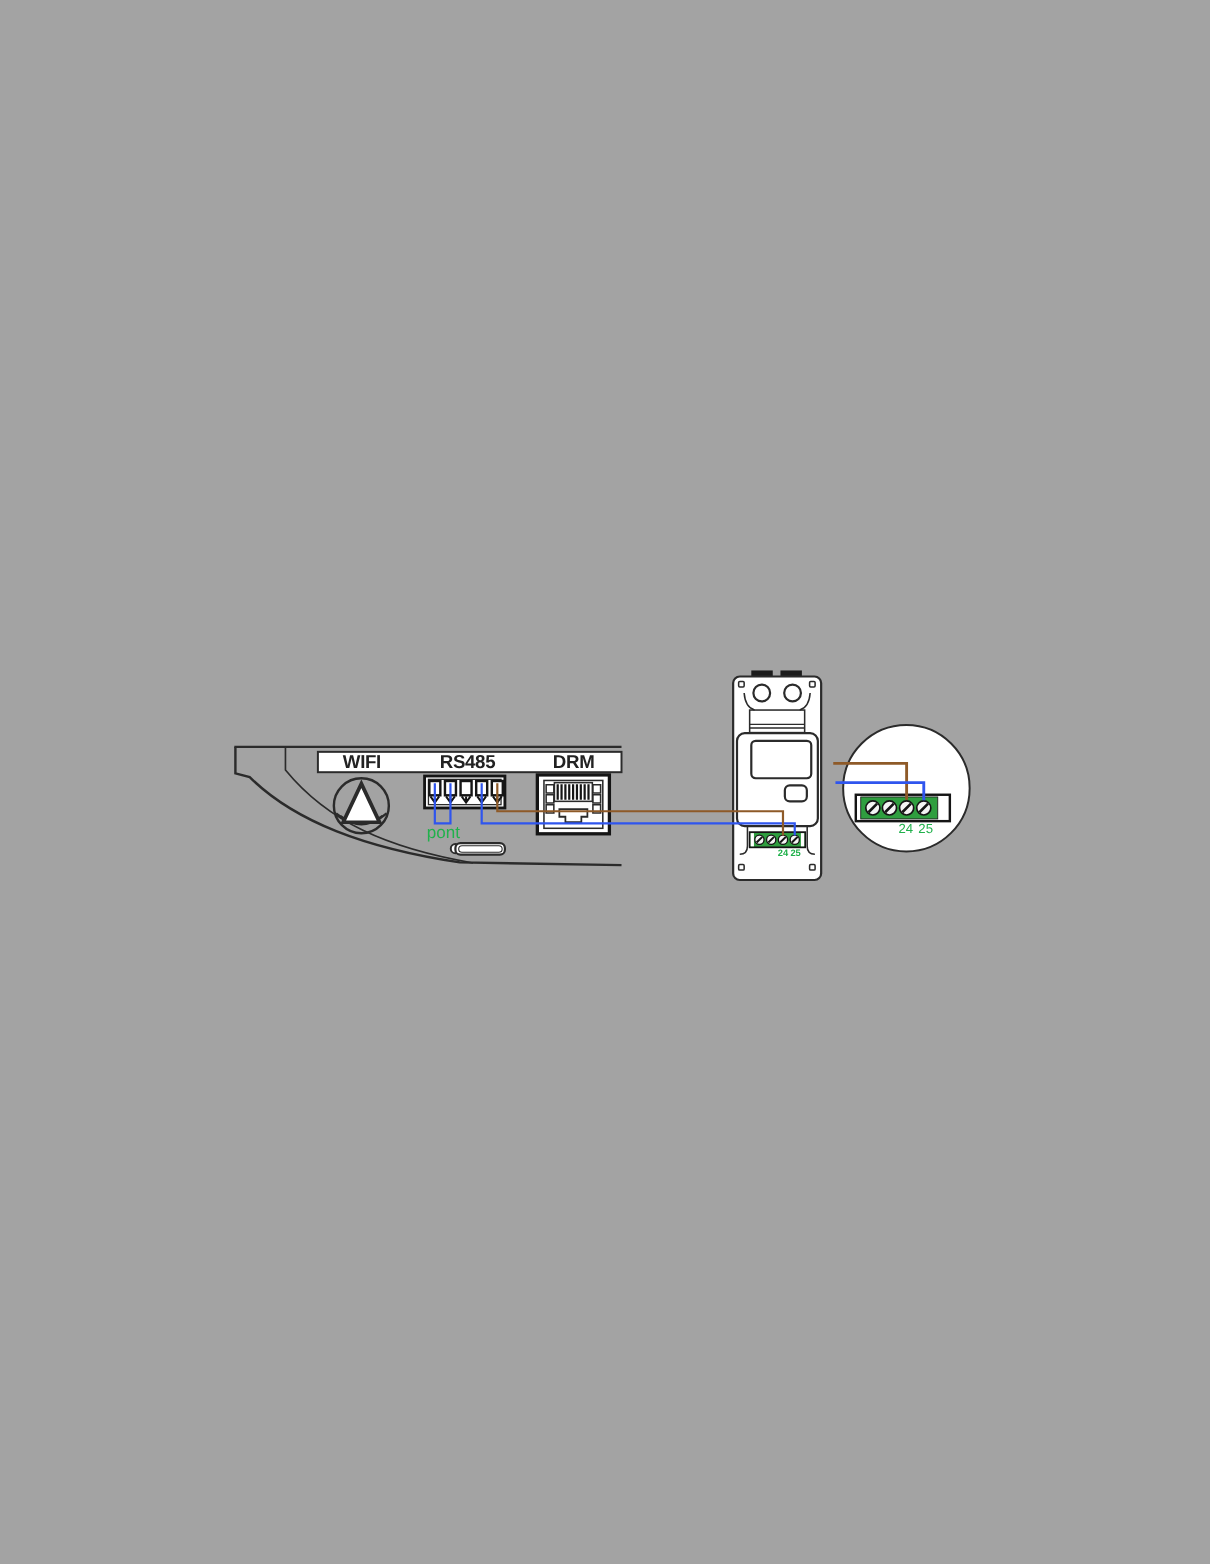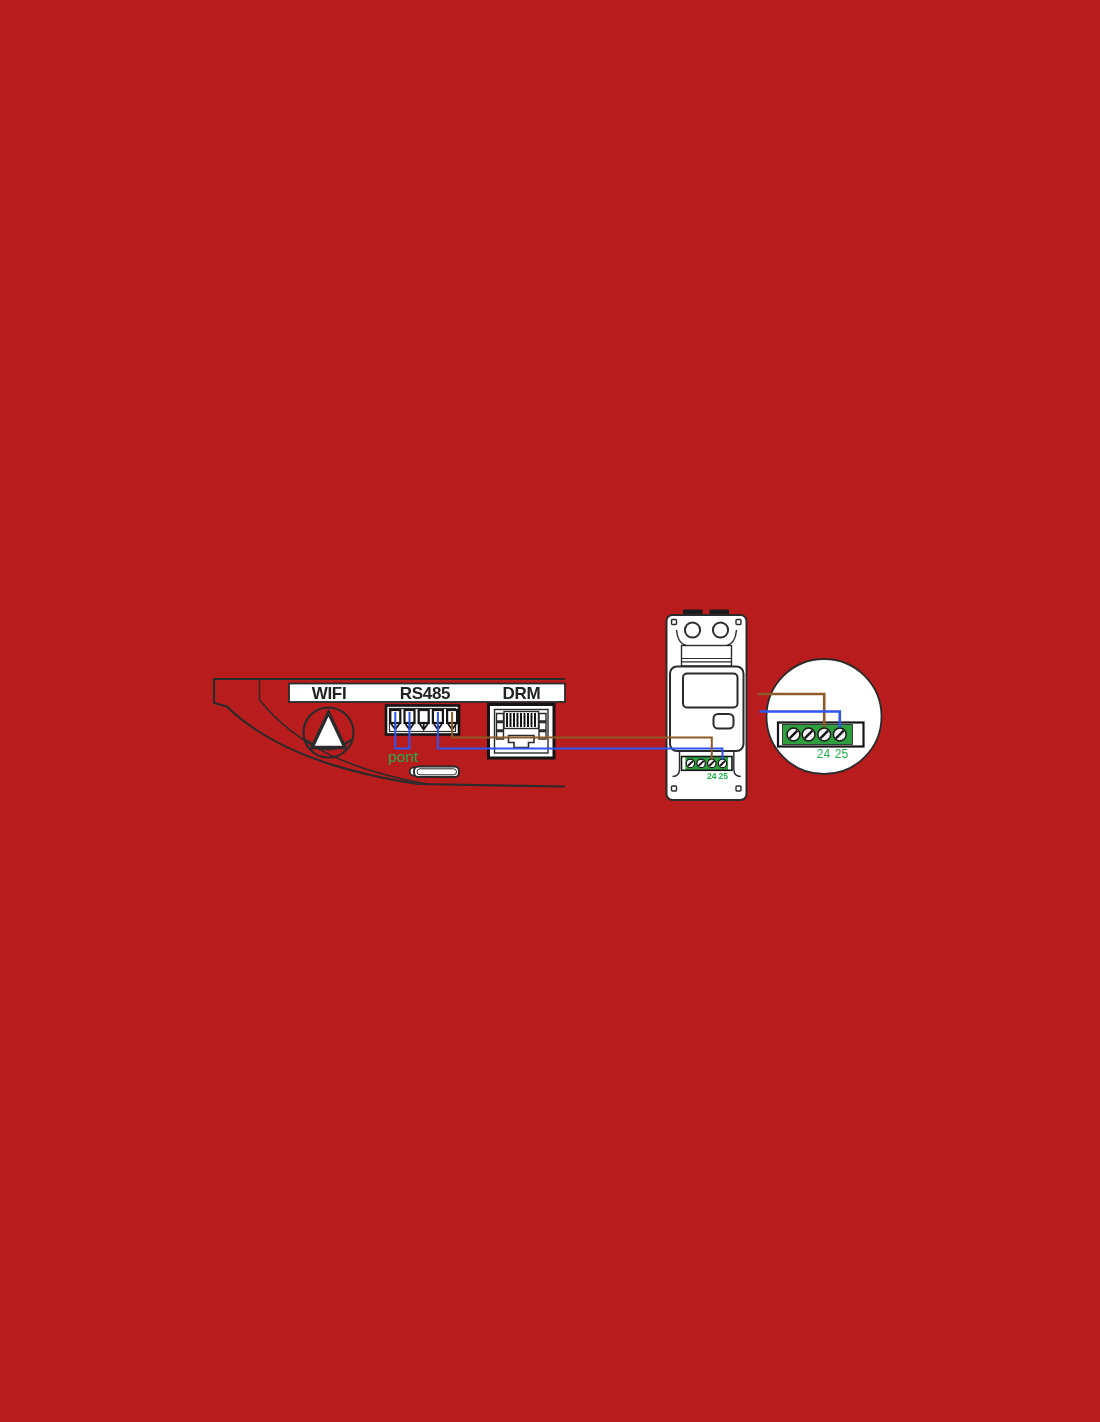--- a/index.html
+++ b/index.html
@@ -1,19 +1,19 @@
 <!DOCTYPE html>
 <html style="--outline: #2b2b2b; --dark: #151515; --text-dark: #222222; --wire-blue: #2f55ee; --wire-brown: #8e5a28; --terminal-green: #2f9e3f; --label-green: #21b14c;"><head>
 <meta charset="utf-8">
 <style>
   html,body{margin:0;padding:0;background:#ffffff;}
   .canvas{
     position:relative;
     width:1100px;height:1422px;
-    background:#b91c1c;
+    background:#a3a3a3;
     overflow:hidden;
     font-family:"Liberation Sans", sans-serif;
   }
   svg{position:absolute;left:0;top:0;}
   .ol{stroke:var(--outline,#2b2b2b);fill:none;}
   .ol-thick{stroke:var(--dark,#151515);fill:none;}
   .white{fill:#ffffff;}
   .wire-blue{stroke:var(--wire-blue,#2f55ee);fill:none;}
   .wire-brown{stroke:var(--wire-brown,#8e5a28);fill:none;}
   .green-fill{fill:var(--terminal-green,#2f9e3f);}

